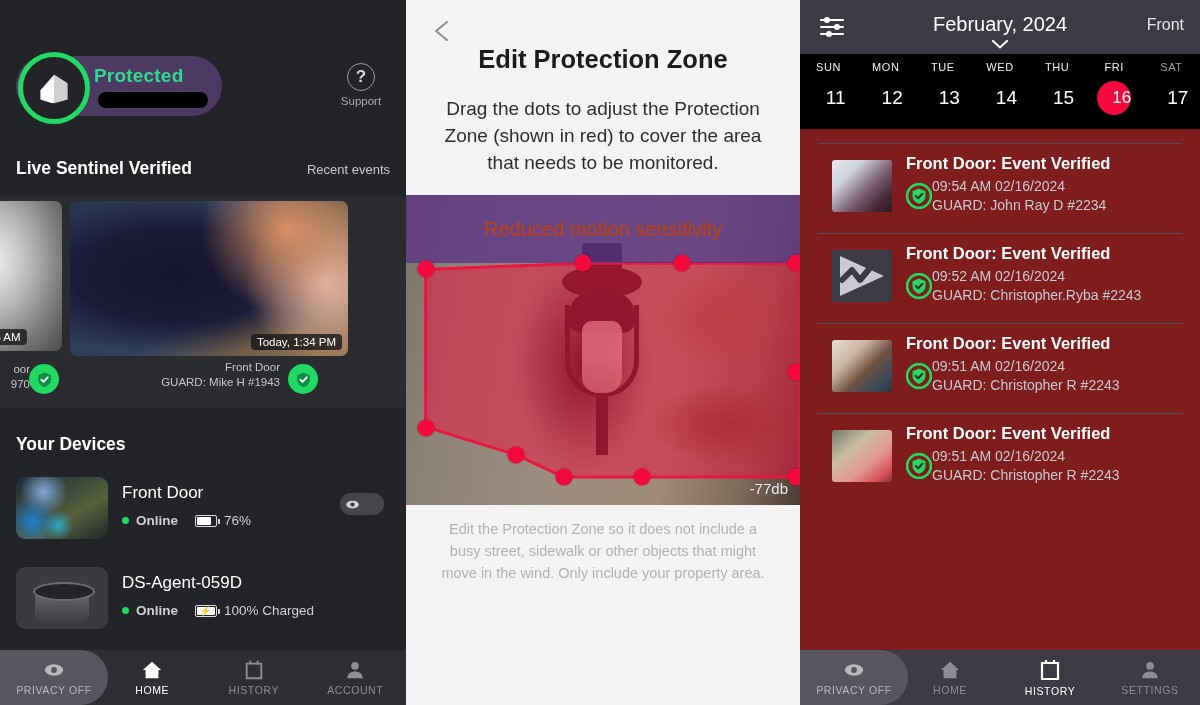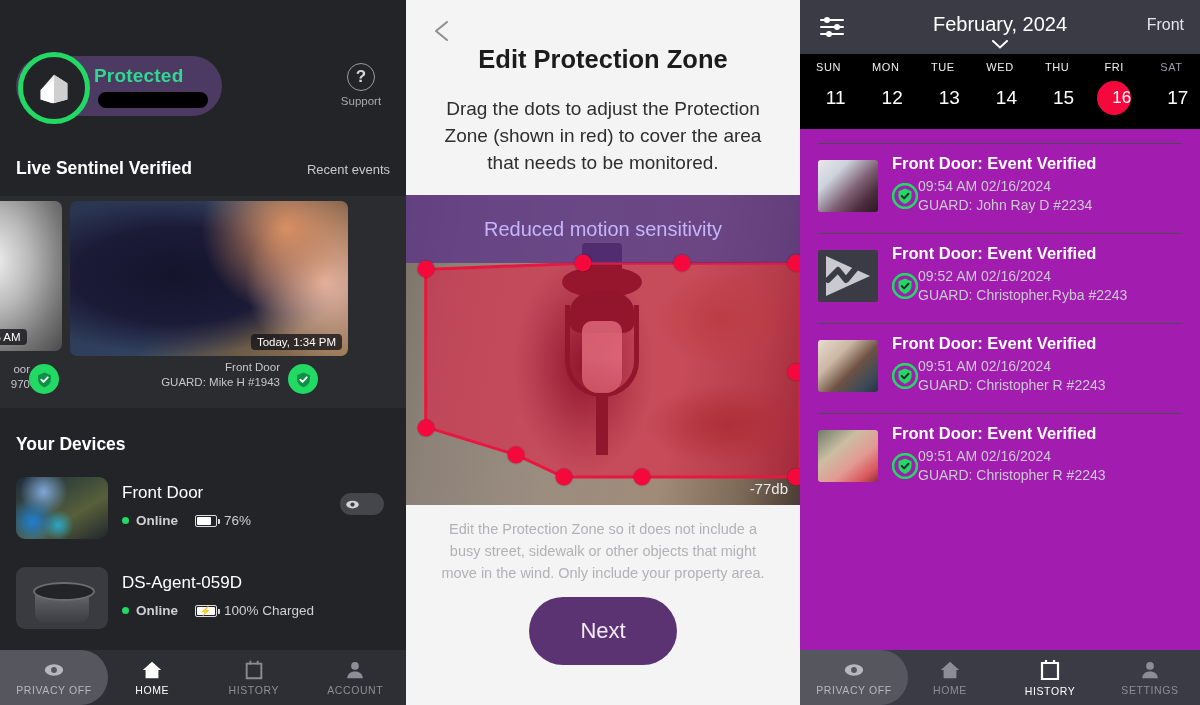--- a/index.html
+++ b/index.html
@@ -230,21 +230,21 @@
     background:#e8173f;
     opacity:.55;
     clip-path: polygon(5% 24%, 45% 22%, 70% 22%, 100% 22%, 100% 91%, 60% 91%, 40% 91%, 28% 84%, 5% 75%);
   }
   .zone-svg { position:absolute; inset:0; width:100%; height:100%; }
   .banner {
     position:absolute; top:0; left:0; width:100%; height:68px;
     background:rgba(92,51,135,.78);
     display:flex; align-items:center; justify-content:center;
   }
-  .banner-text { color:#c4b5fd; font-size:20px; }
+  .banner-text { color:#c2410c; font-size:20px; }
   .db-text {
     position:absolute; right:12px; bottom:8px;
     color:#e9e9ec; font-size:15px;
   }
   .dot {
     position:absolute; width:17px; height:17px; border-radius:50%;
     background:#f5093c; transform:translate(-50%,-50%);
     box-shadow:0 0 0 1px rgba(0,0,0,.12);
   }
   .m-note {
@@ -254,21 +254,21 @@
   .next-btn {
     position:absolute; left:50%; top:597px; transform:translateX(-50%);
     width:148px; height:68px; border-radius:34px;
     background:#5c3372; border:none; color:#f0ecf4;
     font-size:22px; font-family:"Liberation Sans", sans-serif; cursor:pointer;
   }
 
   
   .panel-right {
     position:relative; width:400px; height:705px;
-    background:#a21caf; overflow:hidden;
+    background:#7f1d1d; overflow:hidden;
   }
   .cal-head { position:relative; height:54px; background:#3a3b45; }
   .cal-filter { position:absolute; left:18px; top:13px; width:28px; height:28px; cursor:pointer; }
   .cal-month {
     position:absolute; left:0; top:13px; width:100%; text-align:center;
     color:#fff; font-size:20px;
   }
   .cal-chev {
     position:absolute; left:50%; top:40px; transform:translateX(-50%);
     width:16px; height:9px;
@@ -286,21 +286,21 @@
   }
   .cal-dow { font-size:11px; letter-spacing:.6px; color:#f0f0f2; }
   .cal-dow.muted { color:#9c9ca3; }
   .cal-num {
     font-size:19px; color:#fff;
     width:34px; height:34px; line-height:34px; text-align:right; border-radius:50%;
   }
   .cal-num.sel { background:#f5093c; color:#fff; font-size:17px; }
 
   .evlist { position:absolute; top:143px; left:0; width:100%; }
-  .ev-item { position:relative; height:89px; padding:10px 14px 0 18px; display:flex; gap:14px; }
+  .ev-item { position:relative; height:89px; padding:10px 14px 0 32px; display:flex; gap:14px; }
   .ev-sep { height:1px; background:#4b4c56; margin:0 18px; }
   .ev-img { width:60px; height:52px; border-radius:3px; overflow:hidden; flex:none; margin-top:6px; }
   .img-a { background:linear-gradient(135deg,#e9e7ea 0%,#cdd3dd 28%,#7d5f72 58%,#4a2b3c 80%,#2b1a24 100%); }
   .img-b { background:#3a3b45; display:flex; align-items:center; justify-content:center; }
   .img-c { background:linear-gradient(135deg,#e6ddd0 0%,#cbb7a4 32%,#6e5243 58%,#3c4a58 82%,#2a3340 100%); }
   .img-d { background:linear-gradient(140deg,#6f7c6a 0%,#cbbda2 34%,#e29a93 62%,#d8565c 85%,#8b2f3c 100%); }
   .ev-body { flex:1; min-width:0; }
   .ev-title { color:#fff; font-size:16.5px; font-weight:bold; }
   .ev-detail { display:flex; align-items:center; gap:0; margin-top:4px; }
   .ev-shield { width:26px; height:26px; flex:none; }
@@ -489,21 +489,20 @@
       <div class="dot" style="left:99%;  top:57%;"></div>
       <div class="dot" style="left:99%;  top:91%;"></div>
       <div class="dot" style="left:60%;  top:91%;"></div>
       <div class="dot" style="left:40%;  top:91%;"></div>
       <div class="dot" style="left:28%;  top:84%;"></div>
       <div class="dot" style="left:5%;   top:75%;"></div>
     </div>
 
     <div class="m-note">Edit the Protection Zone so it does not include a busy street, sidewalk or other objects that might move in the wind. Only include your property area.</div>
 
-    <button class="next-btn">Next</button>
   </div>
 
   <div class="panel-right">
 
     <div class="cal-head">
       <div class="cal-filter">
         <svg viewBox="0 0 28 28">
           <g stroke="#ffffff" stroke-width="2" stroke-linecap="round">
             <line x1="3" y1="7" x2="25" y2="7"></line>
             <line x1="3" y1="14" x2="25" y2="14"></line>

